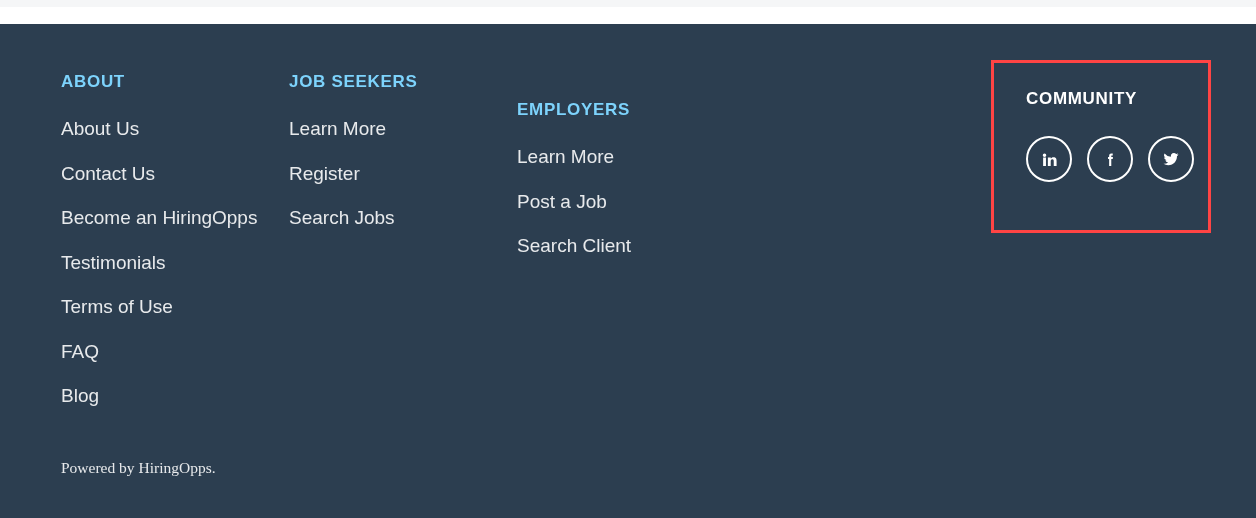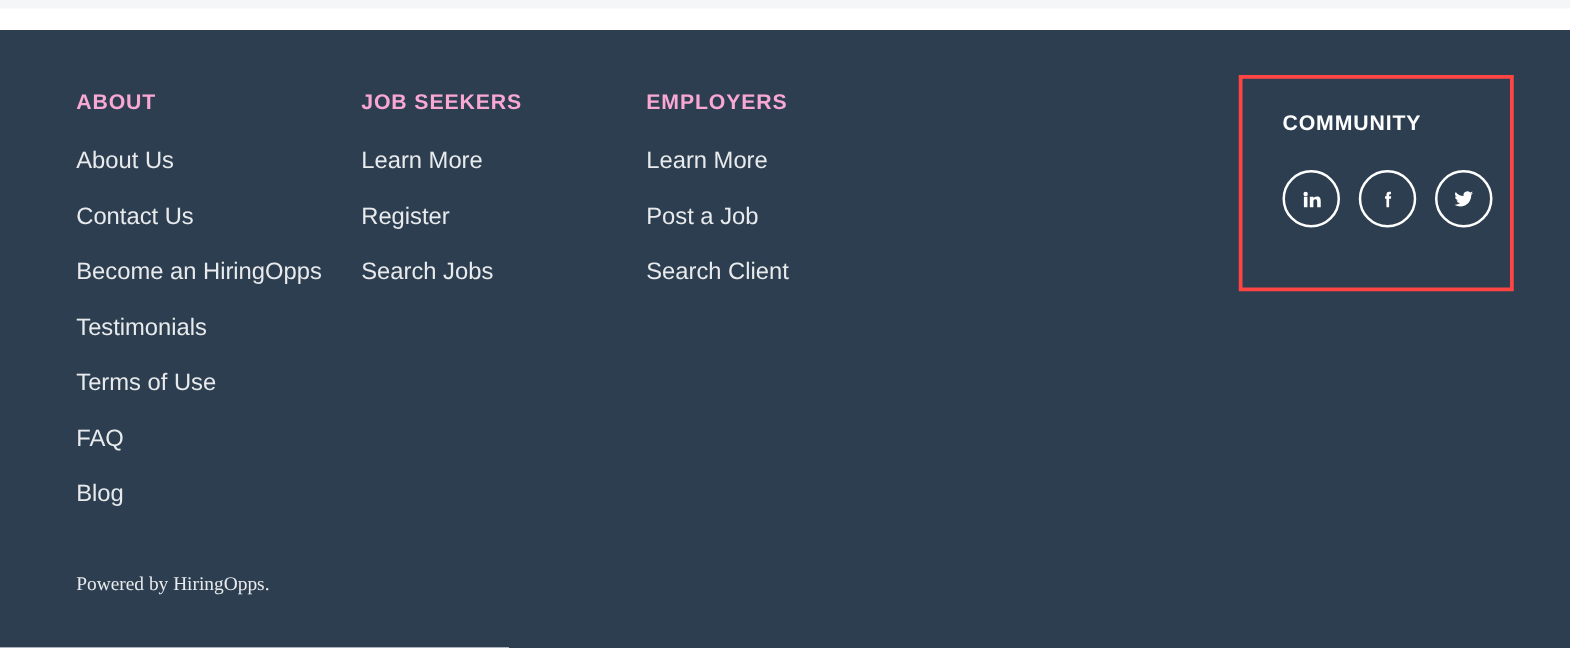--- a/index.html
+++ b/index.html
@@ -53,26 +53,26 @@
     height: 100%;
   }
 
   
   .col {
     position: absolute;
     top: 48px;
   }
   .col-about    { left: 61px;  width: 215px; }
   .col-seekers  { left: 289px; width: 215px; }
-  .col-employers{ left: 517px; width: 215px; }
+  .col-employers{ left: 517px; width: 215px; margin-top: 28px; }
 
   .col-heading {
     font-size: 17px;
     font-weight: bold;
-    color: #f9a8d4;
+    color: #7dd3fc;
     letter-spacing: 0.7px;
     text-transform: uppercase;
     line-height: 20px;
     margin-bottom: 26px;
     white-space: nowrap;
   }
 
   .col-list { list-style: none; }
 
   .col-list li { margin-bottom: 22.5px; }

